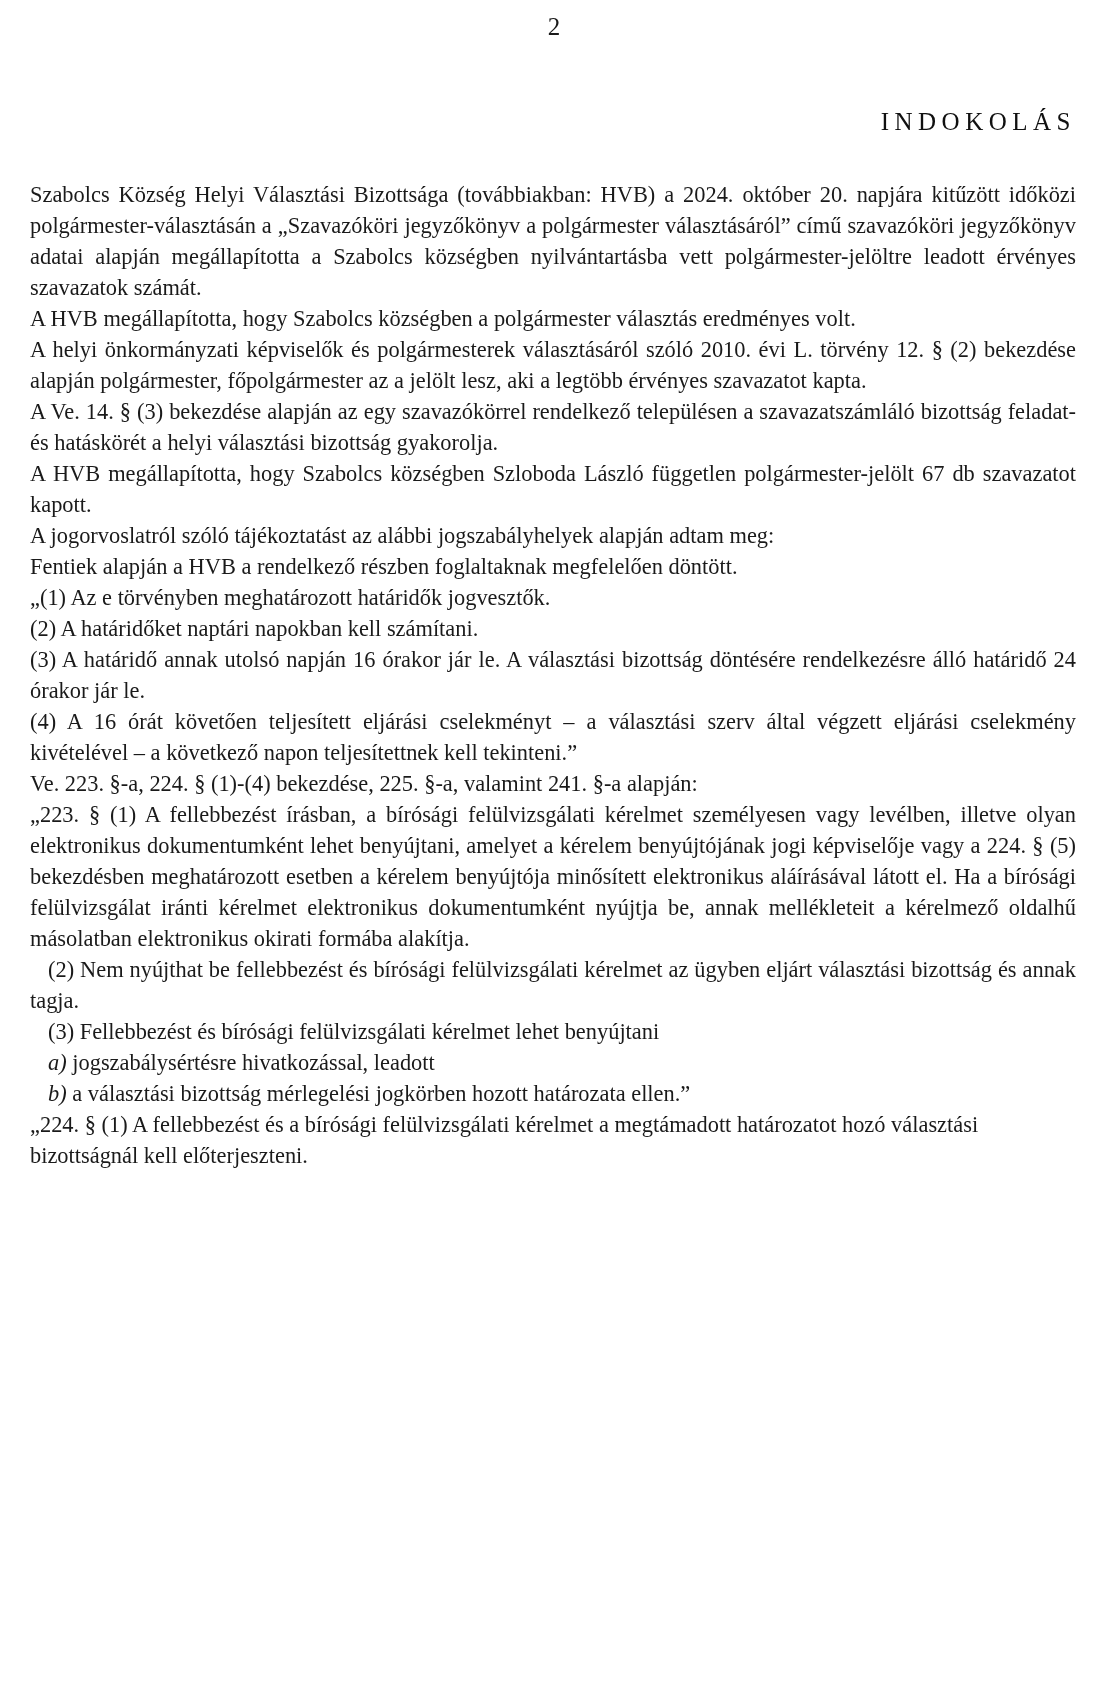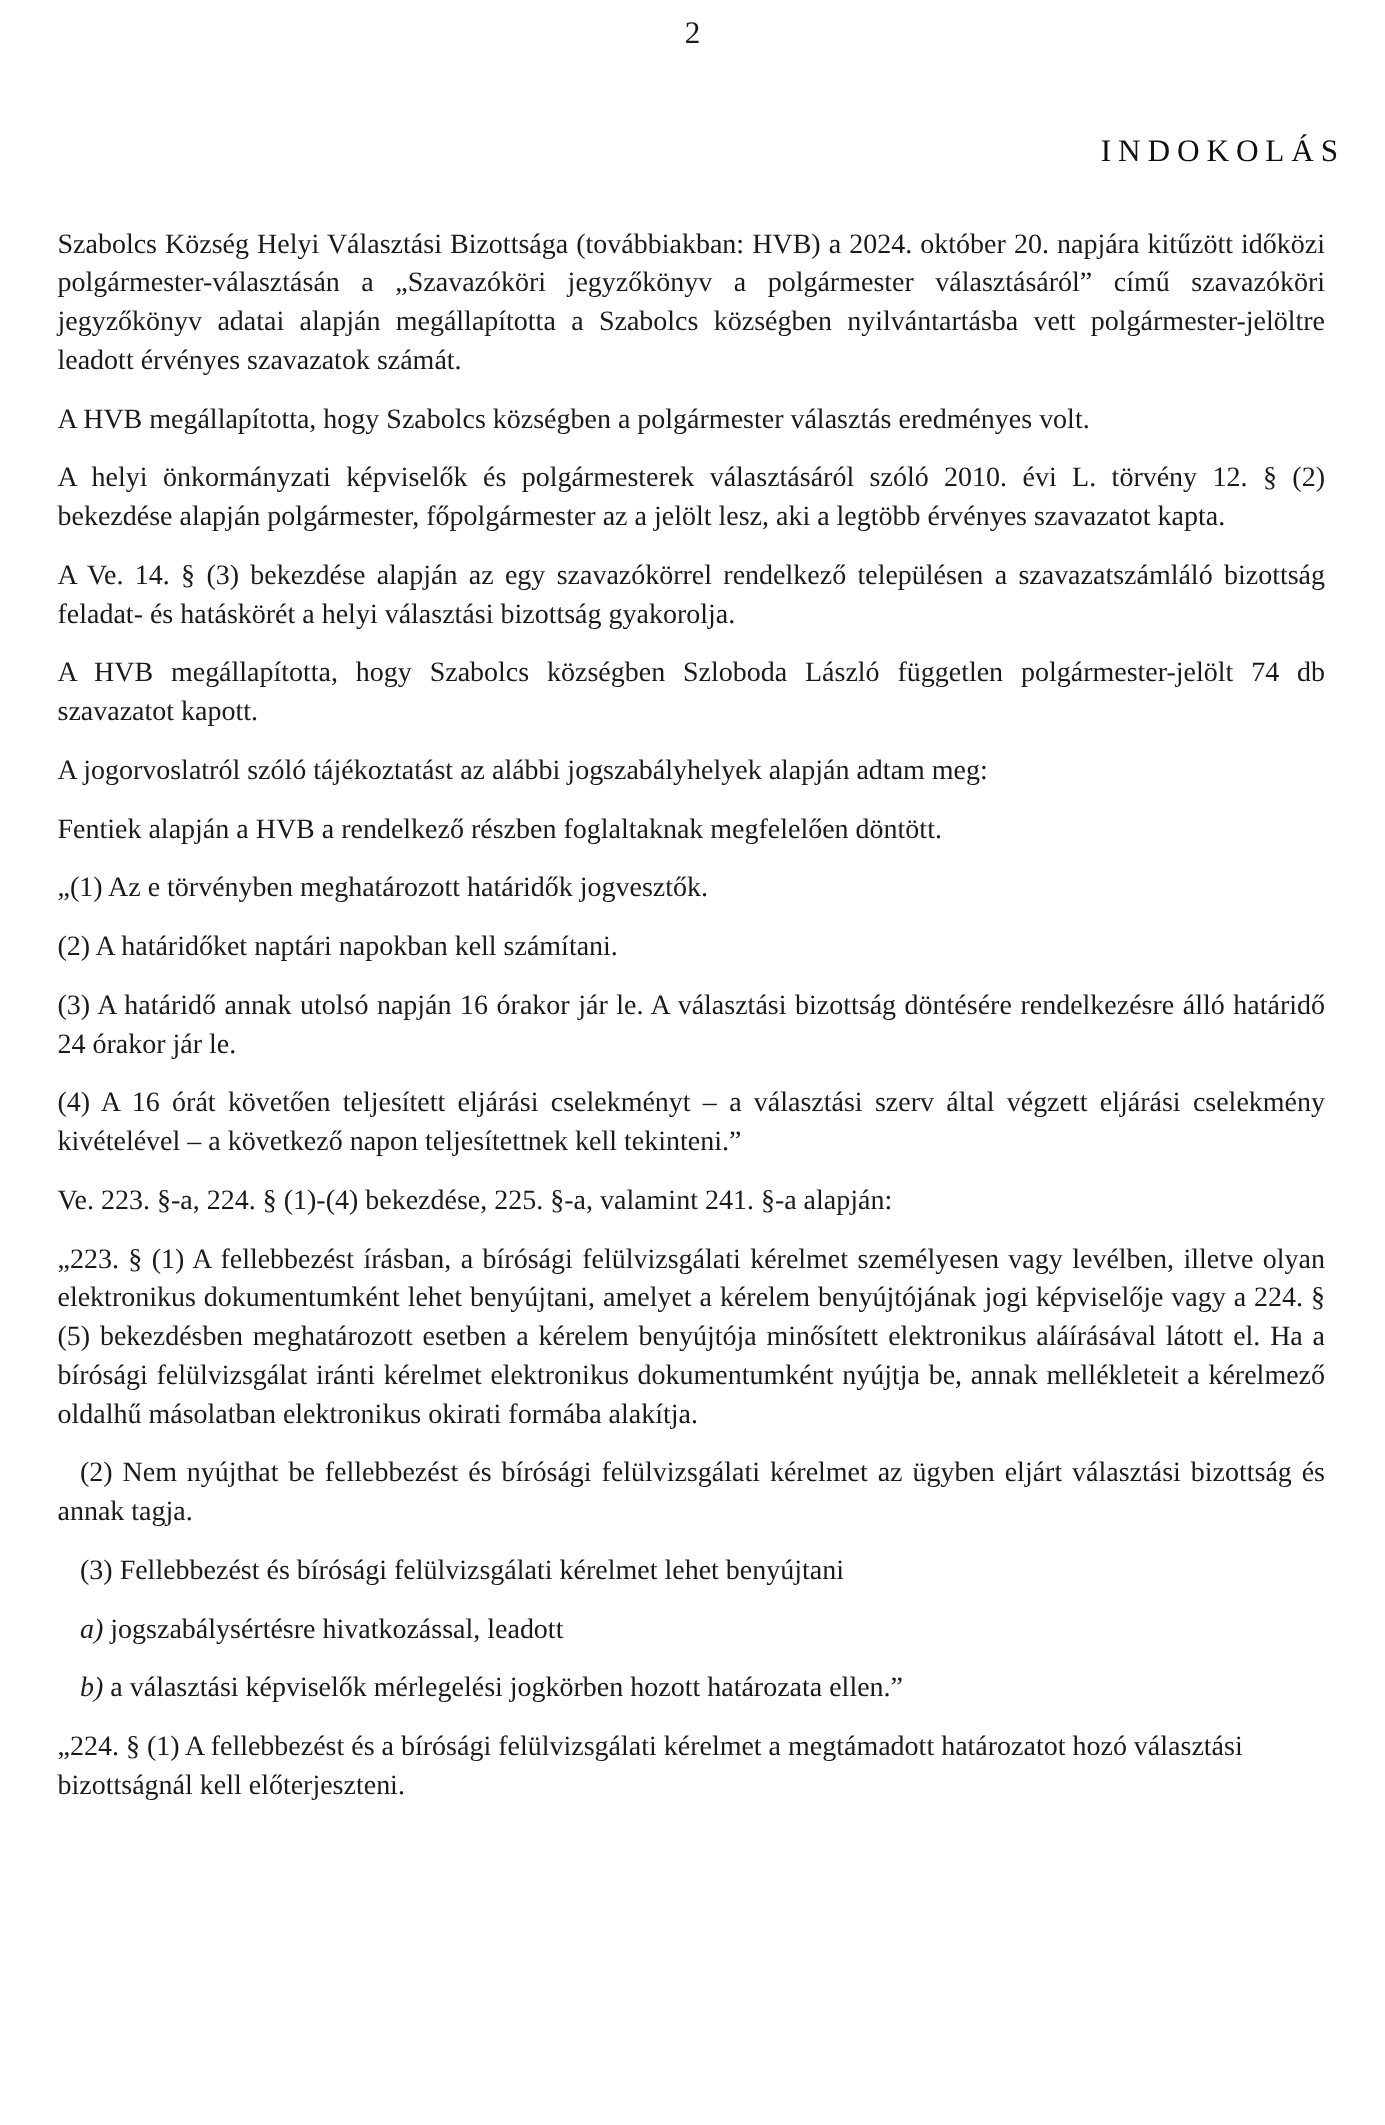--- a/index.html
+++ b/index.html
@@ -40,21 +40,21 @@
   .doc-title {
     text-align: right;
     font-size: 25px;
     letter-spacing: 5.5px;
     margin: 0 0 43px 0;
     padding-left: 5px;
     font-weight: 400;
     color: #101010;
   }
   p.para {
-    margin: 16px;
+    margin: 0;
     font-size: 22.4px;
     line-height: 31px;
     text-align: justify;
     text-justify: inter-word;
     color: #1a1a1a;
   }
   p.para:last-child { text-align: left; }
   .gap-lg { margin-top: 31px; }
   .gap-xl { margin-top: 46px; }
   .tight { text-align: left; }
@@ -81,21 +81,21 @@
     <h1 class="doc-title">INDOKOLÁS</h1>
 
     <p class="para">Szabolcs Község Helyi Választási Bizottsága (továbbiakban: HVB) a 2024. október 20. napjára kitűzött időközi polgármester-választásán a „Szavazóköri jegyzőkönyv a polgármester választásáról” című szavazóköri jegyzőkönyv adatai alapján megállapította a Szabolcs községben nyilvántartásba vett polgármester-jelöltre leadott érvényes szavazatok számát.</p>
 
     <p class="para gap-xl">A HVB megállapította, hogy Szabolcs községben a polgármester választás eredményes volt.</p>
 
     <p class="para gap-xl">A helyi önkormányzati képviselők és polgármesterek választásáról szóló 2010. évi L. törvény 12. § (2) bekezdése alapján polgármester, főpolgármester az a jelölt lesz, aki a legtöbb érvényes szavazatot kapta.</p>
 
     <p class="para gap-xl">A Ve. 14. § (3) bekezdése alapján az egy szavazókörrel rendelkező településen a szavazatszámláló bizottság feladat- és hatáskörét a helyi választási bizottság gyakorolja.</p>
 
-    <p class="para gap-lg">A HVB megállapította, hogy Szabolcs községben Szloboda László független polgármester-jelölt 74 db szavazatot kapott.</p>
+    <p class="para gap-lg">A HVB megállapította, hogy Szabolcs községben Szloboda László független polgármester-jelölt 67 db szavazatot kapott.</p>
 
 
     <p class="para gap-lg tight">A jogorvoslatról szóló tájékoztatást az alábbi jogszabályhelyek alapján adtam meg:</p>
 
     <p class="para gap-lg">Fentiek alapján a HVB a rendelkező részben foglaltaknak megfelelően döntött.</p>
 
 
     <p class="para tight">„(1) Az e törvényben meghatározott határidők jogvesztők.</p>
 
     <p class="para tight">(2) A határidőket naptári napokban kell számítani.</p>
@@ -107,18 +107,18 @@
     <p class="para gap-xl tight">Ve. 223. §-a, 224. § (1)-(4) bekezdése, 225. §-a, valamint 241. §-a alapján:</p>
 
     <p class="para">„223. § (1) A fellebbezést írásban, a bírósági felülvizsgálati kérelmet személyesen vagy levélben, illetve olyan elektronikus dokumentumként lehet benyújtani, amelyet a kérelem benyújtójának jogi képviselője vagy a 224. § (5) bekezdésben meghatározott esetben a kérelem benyújtója minősített elektronikus aláírásával látott el. Ha a bírósági felülvizsgálat iránti kérelmet elektronikus dokumentumként nyújtja be, annak mellékleteit a kérelmező oldalhű másolatban elektronikus okirati formába alakítja.</p>
 
     <p class="para indent-item">(2) Nem nyújthat be fellebbezést és bírósági felülvizsgálati kérelmet az ügyben eljárt választási bizottság és annak tagja.</p>
 
     <p class="para indent-item tight">(3) Fellebbezést és bírósági felülvizsgálati kérelmet lehet benyújtani</p>
 
     <p class="para letter-item"><span class="letter-mark">a)</span> <span>jogszabálysértésre hivatkozással, leadott</span></p>
 
-    <p class="para letter-item"><span class="letter-mark">b)</span> <span>a választási képviselők mérlegelési jogkörben hozott határozata ellen.”</span></p>
+    <p class="para letter-item"><span class="letter-mark">b)</span> <span>a választási bizottság mérlegelési jogkörben hozott határozata ellen.”</span></p>
 
     <p class="para">„224. § (1) A fellebbezést és a bírósági felülvizsgálati kérelmet a megtámadott határozatot hozó választási bizottságnál kell előterjeszteni.</p>
 
   </div>
 </div>
 
 </body></html>

